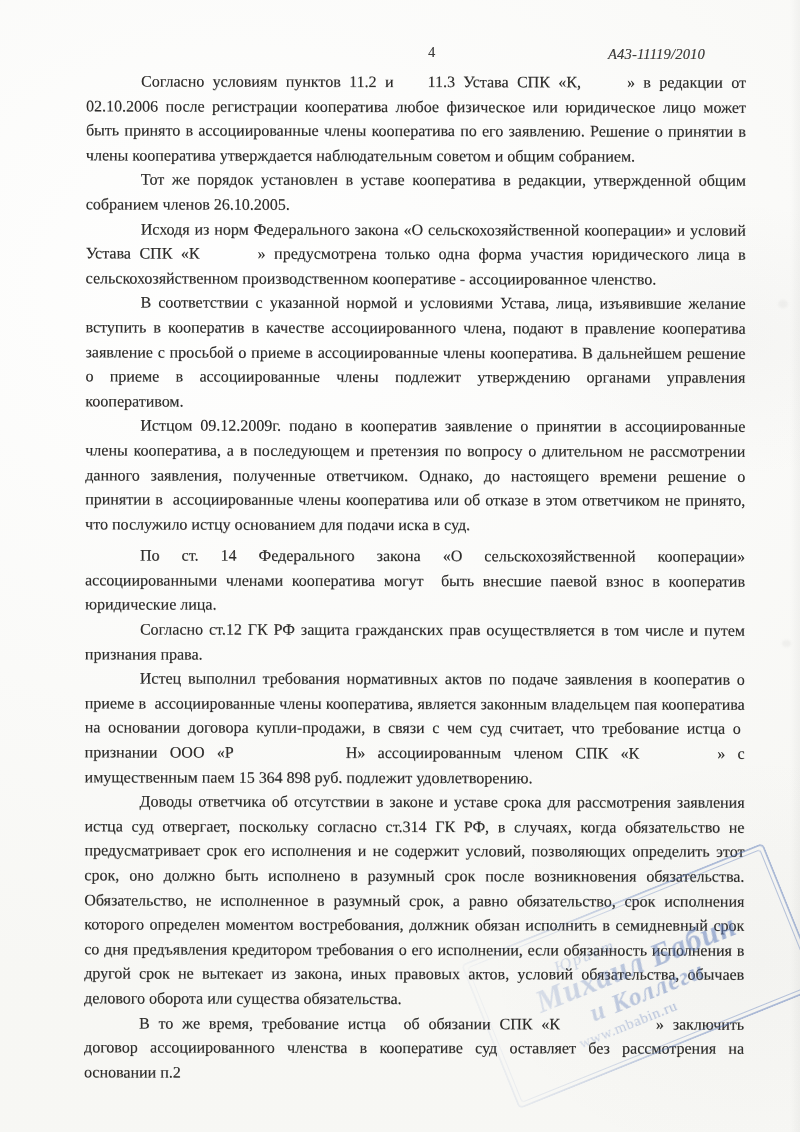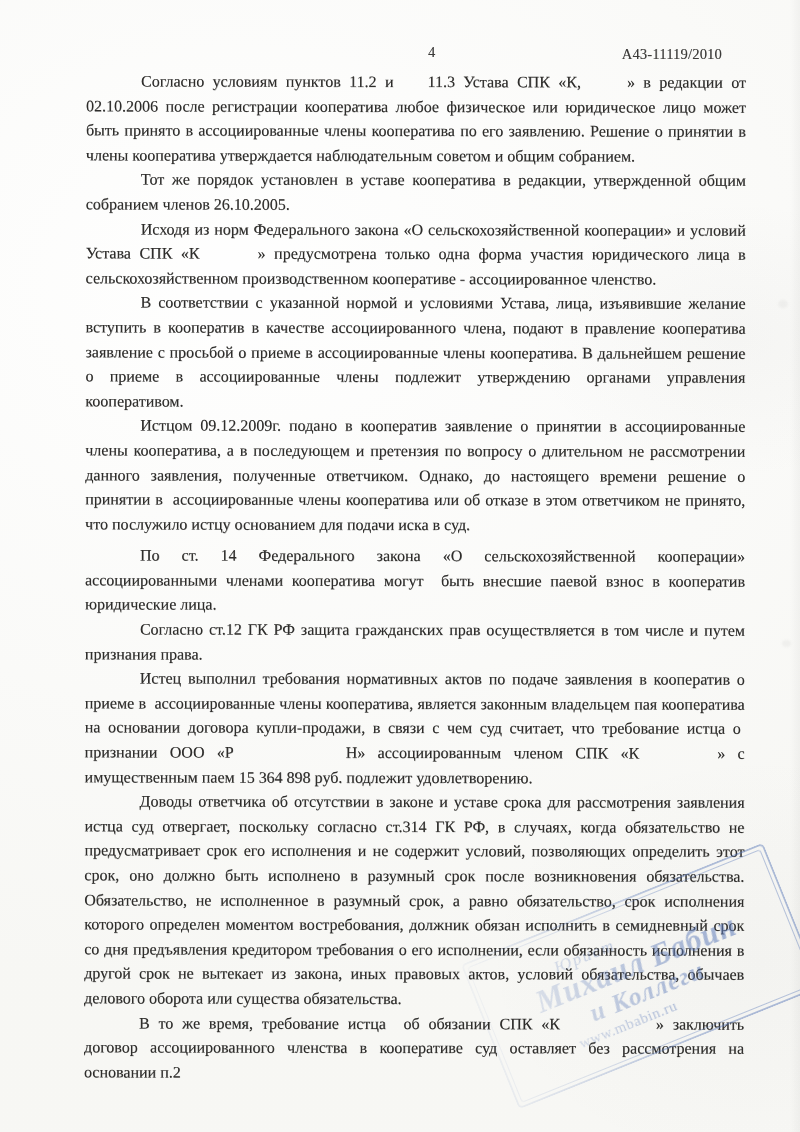--- a/index.html
+++ b/index.html
@@ -24,21 +24,21 @@
       radial-gradient(ellipse 300px 200px at 92% 30%, rgba(120,120,120,0.04), transparent 70%),
       radial-gradient(ellipse 400px 300px at 95% 85%, rgba(120,120,120,0.03), transparent 70%);
     pointer-events: none;
   }
   .page-header {
     position: absolute; top: 44px; left: 0; right: 0; height: 22px;
     font-size: 14.5px; color: #3c3b39;
     text-shadow: 0.3px 0.3px 0.5px rgba(60,60,60,0.45);
   }
   .page-number { position: absolute; left: 428px; top: 0; }
-  .case-number { position: absolute; right: 78px; top: 2px; letter-spacing: 0.2px; }
+  .case-number { position: absolute; right: 95px; top: 2px; letter-spacing: 0.2px; font-style: italic; }
   .document-body {
     position: absolute; top: 70px; left: 85px; width: 660px;
     font-size: 16px; line-height: 24.6px;
     text-align: justify;
     transform: rotate(0.12deg);
     color: #2e2d2b;
     text-shadow: 0.3px 0.3px 0.55px rgba(55,55,55,0.5);
   }
   .document-body p.para { margin: 0; text-indent: 55px; }
   .document-body p.space-before { margin-top: 7px; }

